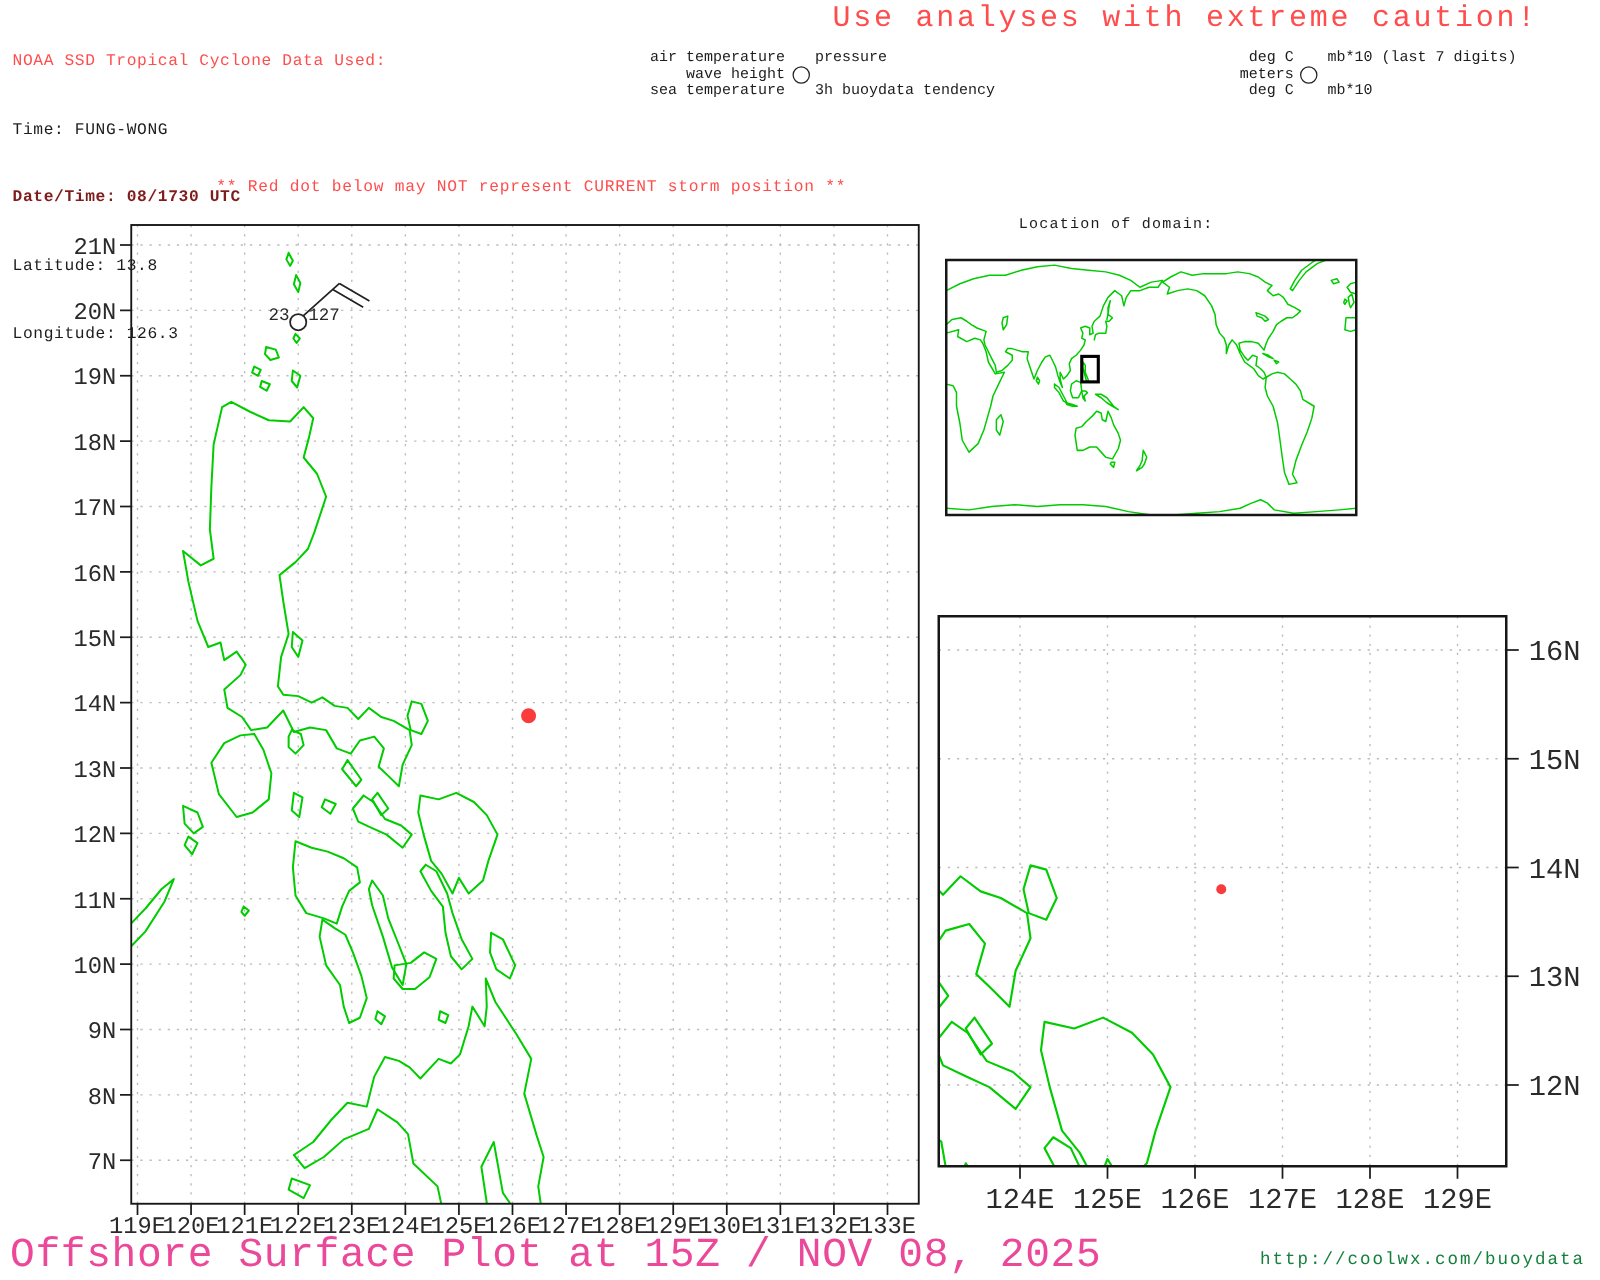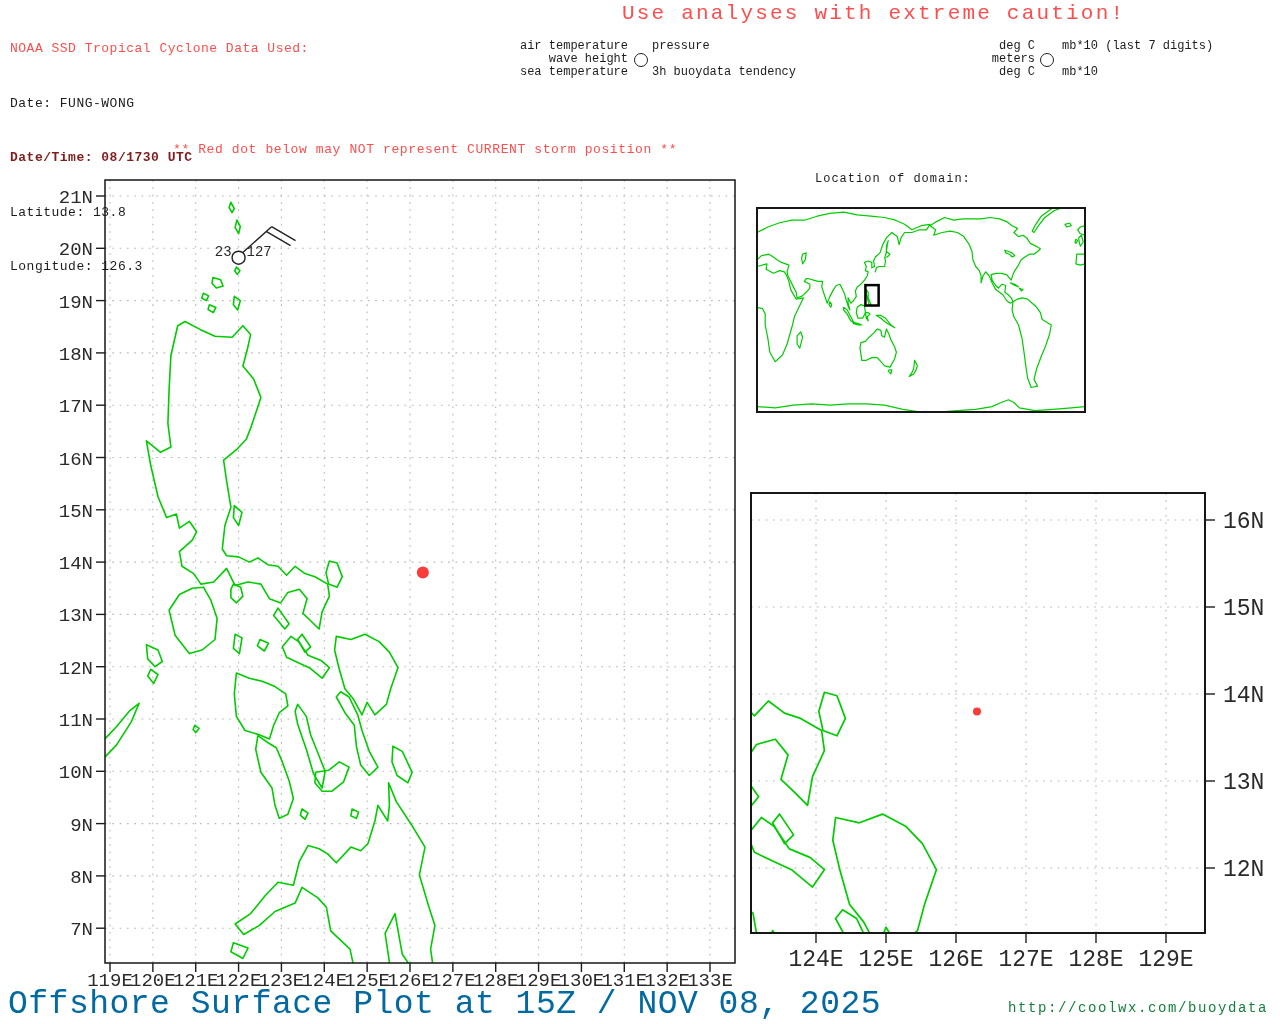--- a/index.html
+++ b/index.html
@@ -3,27 +3,27 @@
 <meta charset="utf-8">
 <style>
   html,body{margin:0;padding:0;background:#ffffff;}
   #root{position:relative;width:1280px;height:1024px;background:#ffffff;overflow:hidden;
         font-family:"Liberation Mono","DejaVu Sans Mono",monospace;color:#1c1c1c;}
   .abs{position:absolute;white-space:pre;}
   #plot{position:absolute;left:0;top:0;}
   .hdr-line{font-size:13px;letter-spacing:.5px;line-height:18.5px;}
   .red{color:#ff4d4d;}
   .red-strong{color:#7f1d1d;font-weight:bold;}
-  .caution{font-size:21px;letter-spacing:2.2px;color:#ff4d4d;}
+  .caution{font-size:24px;letter-spacing:2.2px;color:#ff4d4d;margin-left:44px;}
   .legend-txt{font-size:12px;line-height:12px;letter-spacing:0;}
   .legend-col-r{text-align:right;}
   .circle{position:absolute;width:12px;height:12px;border:1.5px solid #222;border-radius:50%;background:transparent;}
   .warning{font-size:13px;letter-spacing:.6px;color:#ff4d4d;}
   .domain-title{font-size:12px;letter-spacing:1px;}
-  .footer-title{font-size:33px;letter-spacing:.5px;color:#0369a1;}
+  .footer-title{font-size:33px;letter-spacing:.5px;color:#ec4899;}
   .footer-url{font-size:14px;letter-spacing:1.6px;color:#15803d;}
 </style>
 </head>
 <body>
 
 <div id="root">
 
   <svg id="plot" width="1280" height="1024">
       <defs>
         <clipPath id="clipMain">
@@ -266,21 +266,21 @@
       <line x1="1026" y1="933" x2="1026" y2="943" stroke="#1c1c1c" stroke-width="1.4"></line>
       <text x="1026" y="966" font-size="23" text-anchor="middle" fill="#2a2a2a" font-family="&quot;Liberation Mono&quot;,&quot;DejaVu Sans Mono&quot;,monospace">127E</text>
       <line x1="1096" y1="933" x2="1096" y2="943" stroke="#1c1c1c" stroke-width="1.4"></line>
       <text x="1096" y="966" font-size="23" text-anchor="middle" fill="#2a2a2a" font-family="&quot;Liberation Mono&quot;,&quot;DejaVu Sans Mono&quot;,monospace">128E</text>
       <line x1="1166" y1="933" x2="1166" y2="943" stroke="#1c1c1c" stroke-width="1.4"></line>
       <text x="1166" y="966" font-size="23" text-anchor="middle" fill="#2a2a2a" font-family="&quot;Liberation Mono&quot;,&quot;DejaVu Sans Mono&quot;,monospace">129E</text>
     </svg>
 
   <div class="abs" style="left:10px;top:4px;">
     <div class="hdr-line red">NOAA SSD Tropical Cyclone Data Used:</div>
-    <div class="hdr-line">Date: FUNG-WONG</div>
+    <div class="hdr-line">Time: FUNG-WONG</div>
     <div class="hdr-line red-strong">Date/Time: 08/1730 UTC</div>
     <div class="hdr-line">Latitude: 13.8</div>
     <div class="hdr-line">Longitude: 126.3</div>
   </div>
 
   <div class="abs caution" style="left:622px;top:2px;">Use analyses with extreme caution!</div>
 
   <div>
     <div class="abs legend-txt legend-col-r" style="left:480px;top:40px;width:148px;">air temperature</div>
     <div class="abs legend-txt legend-col-r" style="left:480px;top:53px;width:148px;">wave height</div>

